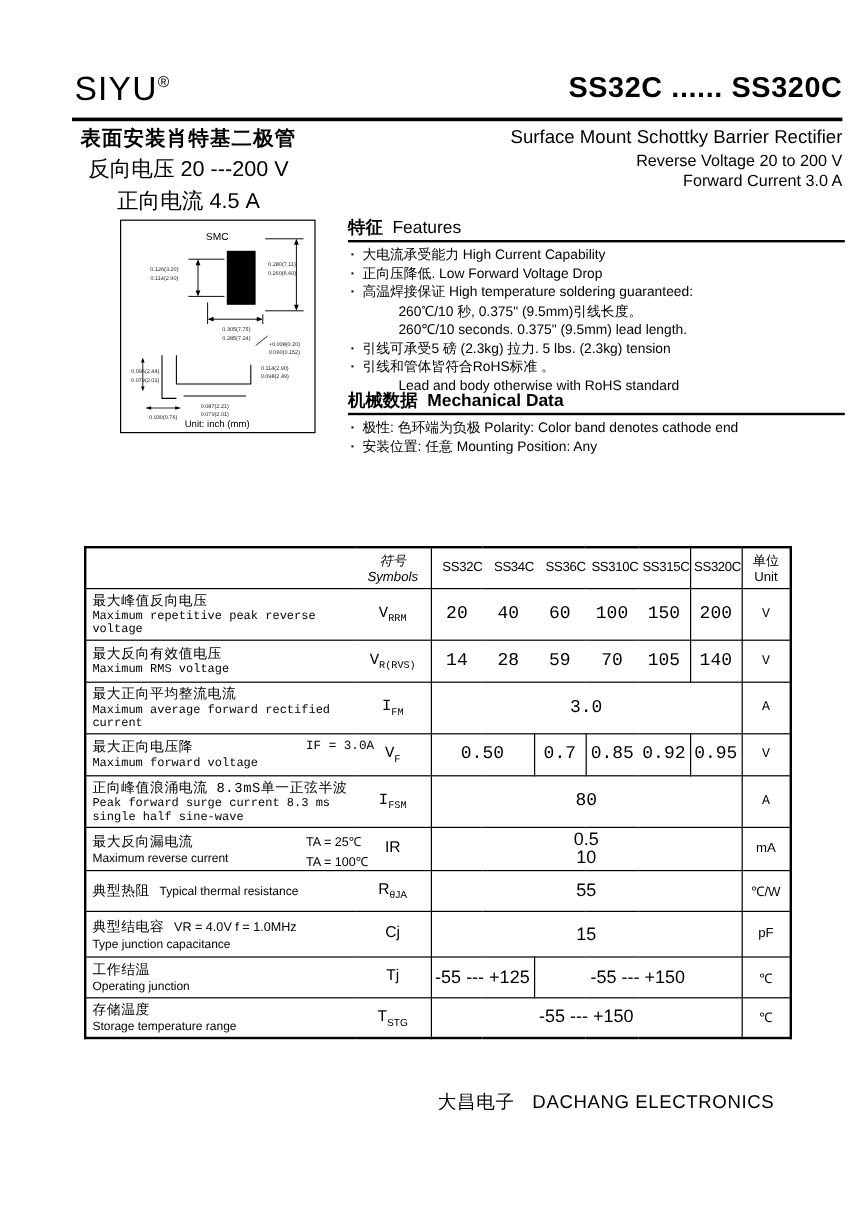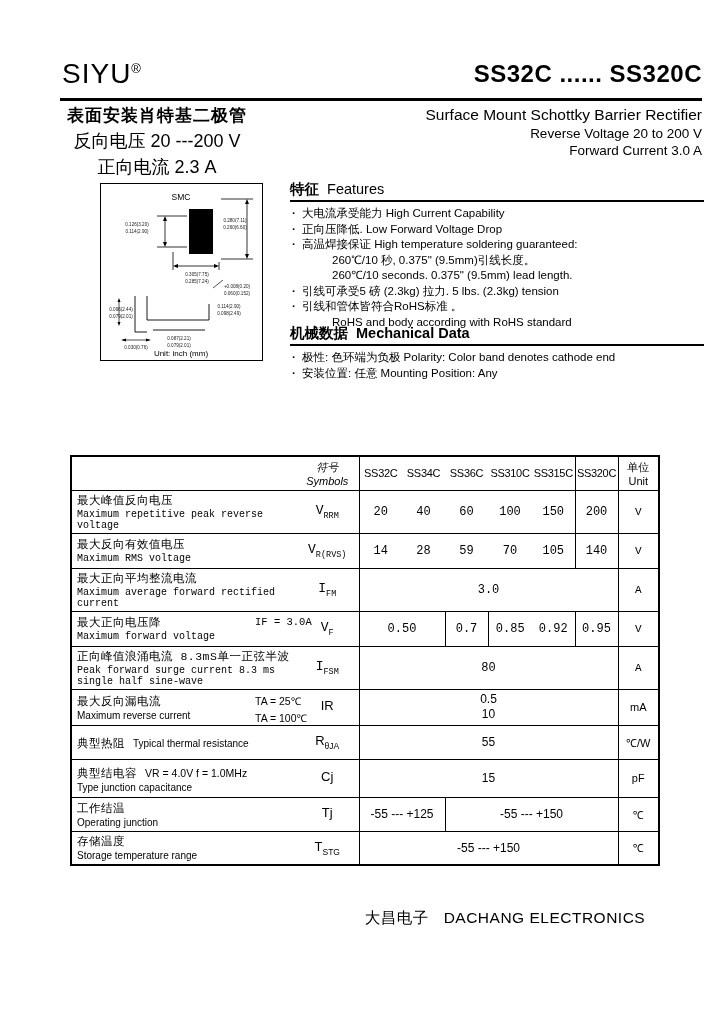--- a/index.html
+++ b/index.html
@@ -52,25 +52,25 @@
   td { border:1px solid #000; text-align:center; vertical-align:middle; overflow:visible; }
   td.param { text-align:left; padding:2px 3px 2px 5px; position:relative; }
   td.param .zh { font-size:11.5px; letter-spacing:0.5px; }
   td.param .en { font-size:10px; margin-top:1px; }
   td.param { border-right:none; }
   td.symcol { border-left:none; font-size:13px; }
   td.symcol sub { font-size:8.5px; }
   .note-abs { position:absolute; left:183px; top:4px; width:140px; font-size:10.5px; text-align:left; white-space:nowrap; z-index:2; }
   .note-abs .n2 { margin-top:3px; }
   .note-inline { font-size:10.5px; margin-left:8px; letter-spacing:0; }
-  td.val { font-size:12px; }
+  td.val { font-size:15px; }
   td.nbr { border-right:none; }
   td.nbl { border-left:none; }
   td.unitcol { font-size:11px; }
-  td.mhead { font-size:11px; padding:0; letter-spacing:-0.3px; }
+  td.mhead { font-size:11px; padding:0; letter-spacing:-0.3px;text-align:right; }
   td.shead { font-style:italic; font-size:11px; }
   td.uhead { font-size:11px; }
   tr.hh { height:34px;padding-left:48px; }
   tr.r35 { height:35px;font-family:Liberation Mono, monospace; }
   tr.r36 { height:36px; }
   tr.r34 { height:34px; }
   tr.r38 { height:38px; }
   .twoline div { line-height:15px; }
 
   
@@ -82,21 +82,21 @@
 
 <div class="page">
 
   <div class="brand"><span>SIYU</span><sup>®</sup></div>
   <div class="part-range">SS32C ...... SS320C</div>
   <div class="rule1"></div>
 
   <div class="zh-block">
     <div class="t1">表面安装肖特基二极管</div>
     <div class="t2">反向电压 20 ---200 V</div>
-    <div class="t3">正向电流 2.3 A</div>
+    <div class="t3">正向电流 4.5 A</div>
   </div>
   <div class="en-block">
     <div class="t1">Surface Mount Schottky Barrier  Rectifier</div>
     <div class="t2">Reverse Voltage 20 to 200 V</div>
     <div class="t3">Forward Current 3.0 A</div>
   </div>
 
   <div class="pkg">
     <svg width="160" height="175" viewBox="0 0 160 175">
       <text x="80" y="16" text-anchor="middle" font-size="8.5" fill="#000">SMC</text>
@@ -154,21 +154,21 @@
     </div>
     <div class="sec-rule"></div>
     <div class="blist">
       <div class="bl bullet">大电流承受能力   High Current Capability</div>
       <div class="bl bullet">正向压降低.  Low Forward Voltage Drop</div>
       <div class="bl bullet">高温焊接保证  High temperature soldering guaranteed:</div>
       <div class="bl indent">260℃/10 秒, 0.375" (9.5mm)引线长度。</div>
       <div class="bl indent">260℃/10 seconds. 0.375" (9.5mm) lead length.</div>
       <div class="bl bullet">引线可承受5 磅 (2.3kg) 拉力.   5 lbs. (2.3kg) tension</div>
       <div class="bl bullet">引线和管体皆符合RoHS标准 。</div>
-      <div class="bl indent">RoHS and body according with RoHS standard</div>
+      <div class="bl indent">Lead and body otherwise with RoHS standard</div>
     </div>
   </div>
 
   <div class="sec" style="top:324px;">
     <div class="sec-head">
       <span class="zh">机械数据</span>
       <span class="en">Mechanical Data</span>
     </div>
     <div class="sec-rule"></div>
     <div class="blist">

